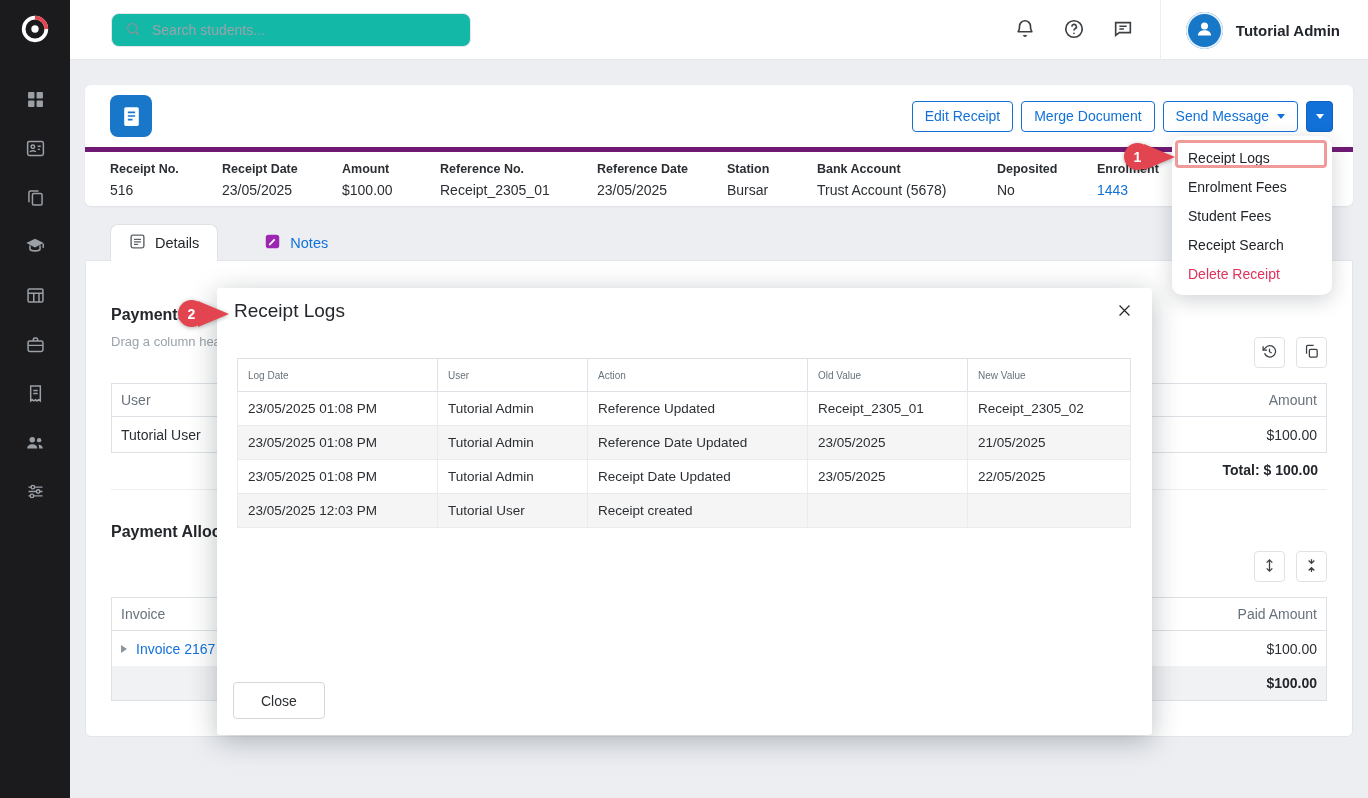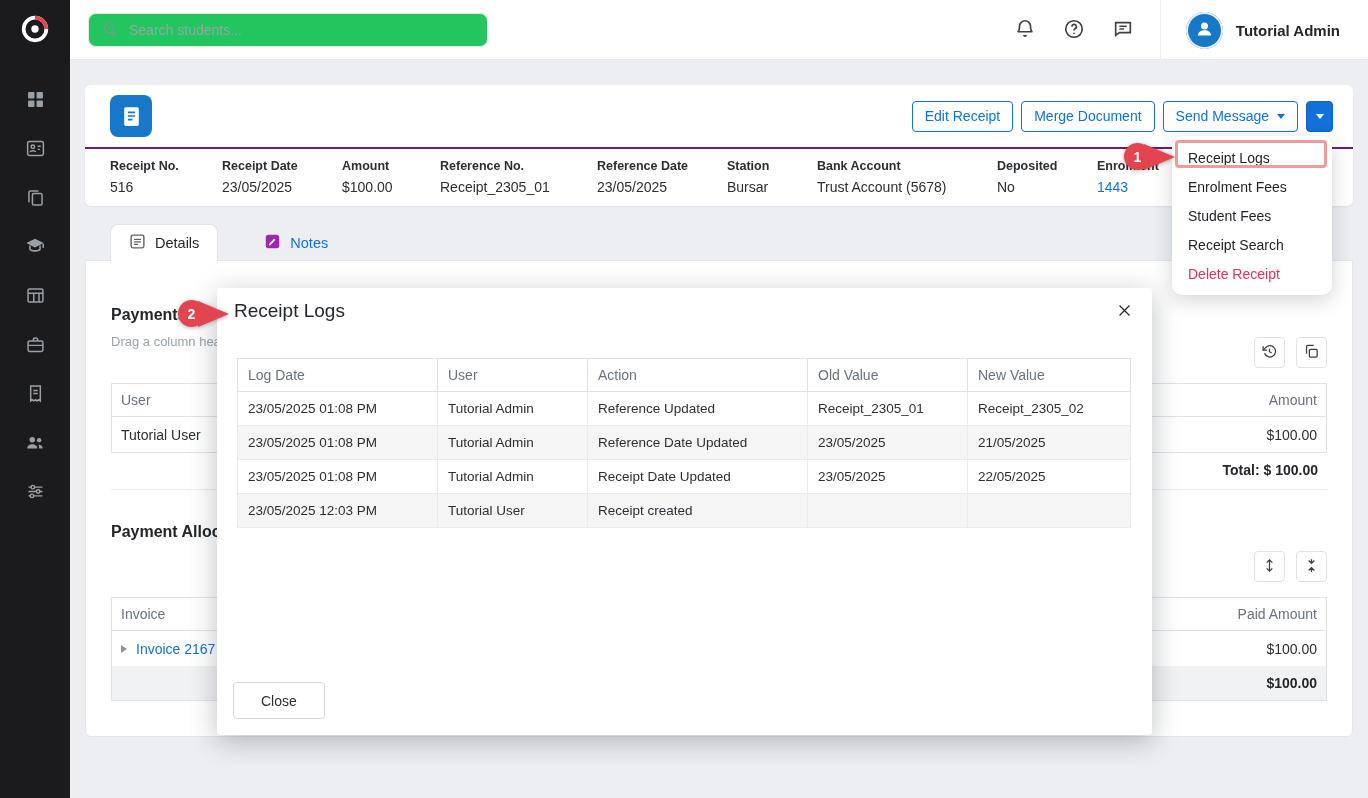--- a/index.html
+++ b/index.html
@@ -10,21 +10,21 @@
   }
 
   
   #sidebar { position:absolute; left:0; top:0; width:70px; height:798px; background:#1b1b1d; z-index:10; }
   .logo-box { height:60px; display:flex; align-items:center; justify-content:center; cursor:pointer; }
   .side-nav { display:flex; flex-direction:column; align-items:center; padding-top:16px; }
   .side-item { width:70px; height:49px; display:flex; align-items:center; justify-content:center; cursor:pointer; }
 
   
   #topbar { position:absolute; left:70px; top:0; width:1298px; height:60px; background:#fff; border-bottom:1px solid #e6e8eb; z-index:5; }
-  .search { position:absolute; left:18px; top:13px; width:400px; height:34px; background:#22c55e; border:1px solid #e3e6ea; border-radius:8px; display:flex; align-items:center; gap:9px; padding:0 13px; }
+  .search { position:absolute; left:41px; top:13px; width:360px; height:34px; background:#14b8a6; border:1px solid #e3e6ea; border-radius:8px; display:flex; align-items:center; gap:9px; padding:0 13px; }
   .search input { border:none; outline:none; background:transparent; flex:1; font-size:14px; color:#333; font-family:inherit; }
   .search input::placeholder { color:#9aa3ab; }
   .topbar-right { position:absolute; right:0; top:0; height:60px; display:flex; align-items:center; gap:25px; padding-right:28px; }
   .tb-icon { width:24px; height:24px; display:flex; align-items:center; justify-content:center; cursor:pointer; }
   .tb-divider { width:1px; height:60px; background:#eceef1; }
   .profile { display:flex; align-items:center; gap:13px; cursor:pointer; }
   .avatar { width:37px; height:37px; border-radius:50%; background:#1878c8; display:flex; align-items:center; justify-content:center; box-shadow:0 0 0 2px #e8f1fa inset; }
   .user-name { font-weight:bold; font-size:15px; color:#23272b; }
 
   
@@ -32,21 +32,21 @@
   .rc-top { height:62px; display:flex; align-items:center; padding:0 20px 0 25px; }
   .doc-badge { width:42px; height:42px; border-radius:8px; background:#1877c9; display:flex; align-items:center; justify-content:center; flex:0 0 auto; }
   .rc-titles { margin-left:14px; flex:1; }
   .rc-kind { font-size:11px; letter-spacing:1px; color:#8a919a; font-weight:bold; }
   .rc-title { font-size:21px; font-weight:500; color:#212529; margin-top:2px; }
   .rc-actions { display:flex; align-items:center; gap:8px; }
   .btn-outline { display:flex; align-items:center; background:#fff; border:1px solid #1271d8; color:#1271d8; border-radius:4px; height:31px; padding:0 12px; font-size:14px; cursor:pointer; font-family:inherit; white-space:nowrap; }
   .btn-solid-caret { width:27px; height:31px; background:#1271d8; border:1px solid #0f63be; border-radius:4px; display:flex; align-items:center; justify-content:center; cursor:pointer; color:#fff; }
   .caret { width:0; height:0; border-left:4.5px solid transparent; border-right:4.5px solid transparent; border-top:5px solid currentColor; display:inline-block; }
   .btn-outline .caret { margin-left:8px; }
-  .rc-fields { display:flex; border-top:2px solid #701a75; padding:10px 20px 0 25px; }
+  .rc-fields { display:flex; border-top:5px solid #701a75; padding:10px 20px 0 25px; }
   .field { padding-right:10px; }
   .f-label { font-size:12.5px; font-weight:bold; color:#2b2f33; }
   .f-value { font-size:14px; color:#2b2f33; margin-top:6px; }
   .f-link { color:#1271d8; cursor:pointer; }
   .w0{width:112px}.w1{width:120px}.w2{width:98px}.w3{width:157px}.w4{width:130px}.w5{width:90px}.w6{width:180px}.w7{width:100px}.w8{flex:1}
 
   
   .dropdown-menu { position:absolute; left:1172px; top:136px; width:160px; background:#fff; border-radius:10px; box-shadow:0 5px 20px rgba(25,35,45,.2); padding:7px 0; z-index:50; }
   .menu-item { height:29px; display:flex; align-items:center; padding:0 16px; font-size:14px; color:#212529; cursor:pointer; white-space:nowrap; }
   .menu-item.danger { color:#e0315b; }
@@ -72,21 +72,21 @@
   .g-footer { height:34px; background:#f1f2f4; font-weight:bold; font-size:14px; color:#23272b; }
   .icon-btn { position:absolute; width:31px; height:31px; background:#fff; border:1px solid #dfe3e6; border-radius:4px; display:flex; align-items:center; justify-content:center; cursor:pointer; }
   .tri-right { width:0; height:0; border-top:4.5px solid transparent; border-bottom:4.5px solid transparent; border-left:6px solid #8d959d; display:inline-block; margin-right:9px; cursor:pointer; }
   .inv-link { color:#1271d8; cursor:pointer; }
 
   
   .modal { position:absolute; left:217px; top:288px; width:935px; height:447px; background:#fff; border-radius:3px; box-shadow:0 6px 28px rgba(15,25,35,.28); z-index:60; }
   .modal-title { position:absolute; left:17px; top:12px; font-size:19px; color:#23272b; }
   .modal-close { position:absolute; right:16px; top:12px; width:24px; height:24px; display:flex; align-items:center; justify-content:center; cursor:pointer; }
   .modal-table { position:absolute; left:20px; top:70px; border-collapse:collapse; table-layout:fixed; width:893px; }
-  .modal-table th { font-weight:normal; text-align:left; color:#68727c; font-size:14px; padding:0 10px; height:33px; border:1px solid #dee2e6; background:#fff; cursor:pointer; }
+  .modal-table th { font-weight:normal; text-align:left; color:#68727c; font-size:10px; padding:0 10px; height:33px; border:1px solid #dee2e6; background:#fff; cursor:pointer; }
   .modal-table td { font-size:13.5px; color:#2b2f33; padding:0 10px; height:34px; border:1px solid #e9ecef; }
   .modal-table tr.stripe td { background:#f5f5f5; }
   .modal-btn { position:absolute; left:16px; top:394px; height:37px; padding:0 27px; background:#fff; border:1px solid #d4d8db; border-radius:4px; font-size:14px; color:#2b2f33; cursor:pointer; font-family:inherit; }
 
   
   .annot { position:absolute; display:flex; align-items:center; z-index:102; filter:drop-shadow(0 1px 2px rgba(0,0,0,.3)); }
   .annot-circle { width:27px; height:27px; border-radius:50%; background:#e2454f; color:#fff; display:flex; align-items:center; justify-content:center; font-weight:bold; font-size:14px; position:relative; z-index:2; }
   .annot-arrow { width:0; height:0; border-left:31px solid #e2454f; border-top:13px solid transparent; border-bottom:13px solid transparent; margin-left:-7px; }
 </style>
 </head>

